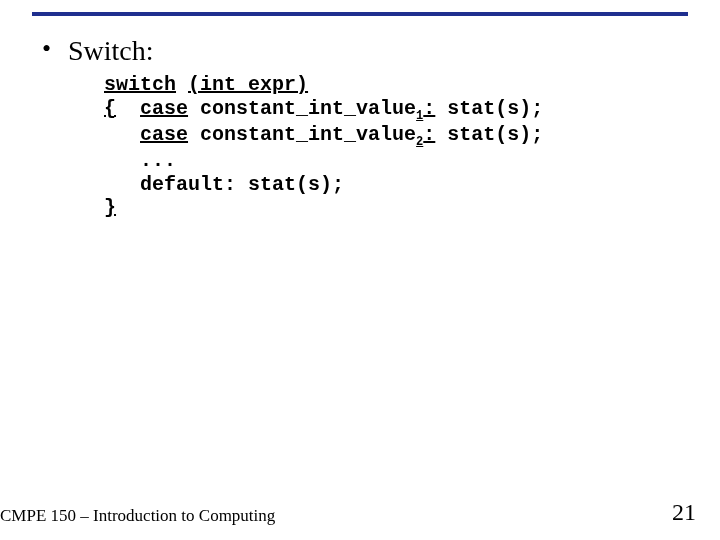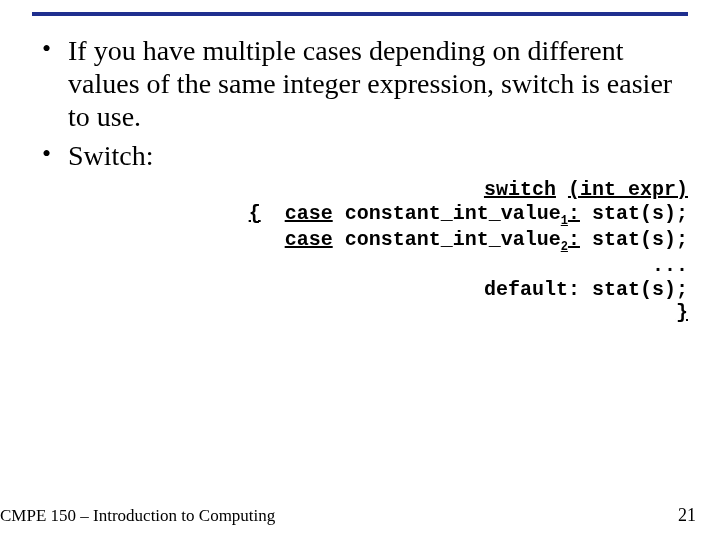--- a/index.html
+++ b/index.html
@@ -46,52 +46,50 @@
     }
     .code-block {
       font-family: "Courier New", Courier, monospace;
       font-weight: bold;
       font-size: 20px;
       line-height: 1.18;
       margin-left: 72px;
       margin-top: 4px;
       margin-bottom: 8px;
       white-space: pre;
-      text-align: right;
     }
     .u { text-decoration: underline; }
     .sub {
       font-size: 12px;
       vertical-align: sub;
       text-decoration: underline;
       font-weight: bold;
     }
     .footer-center {
       position: absolute;
       bottom: 14px;
       left: 0;
       right: 0;
       text-align: left;
       font-size: 17px;
     }
     .footer-right {
       position: absolute;
       bottom: 14px;
       right: 24px;
-      font-size: 18px;
+      font-size: 24px;
     }
   </style>
 </head>
 <body>
 
 <div class="slide">
   <div class="title-underline"></div>
 
   <ul class="bullets">
-    <li class="bullet-item">If you have multiple cases depending on different values of the same integer expression, switch is easier to use.</li>
     <li class="bullet-item">Switch:</li>
   </ul>
 
   <div class="code-block"><span class="u">switch</span><span> </span><span class="u">(int_expr)</span>
 <span class="u">{</span><span>  </span><span class="u">case</span><span> constant_int_value</span><span class="sub">1</span><span class="u">:</span><span> stat(s);</span>
 <span>   </span><span class="u">case</span><span> constant_int_value</span><span class="sub">2</span><span class="u">:</span><span> stat(s);</span>
 <span>   ...</span>
 <span>   default: stat(s);</span>
 <span class="u">}</span></div>
 

